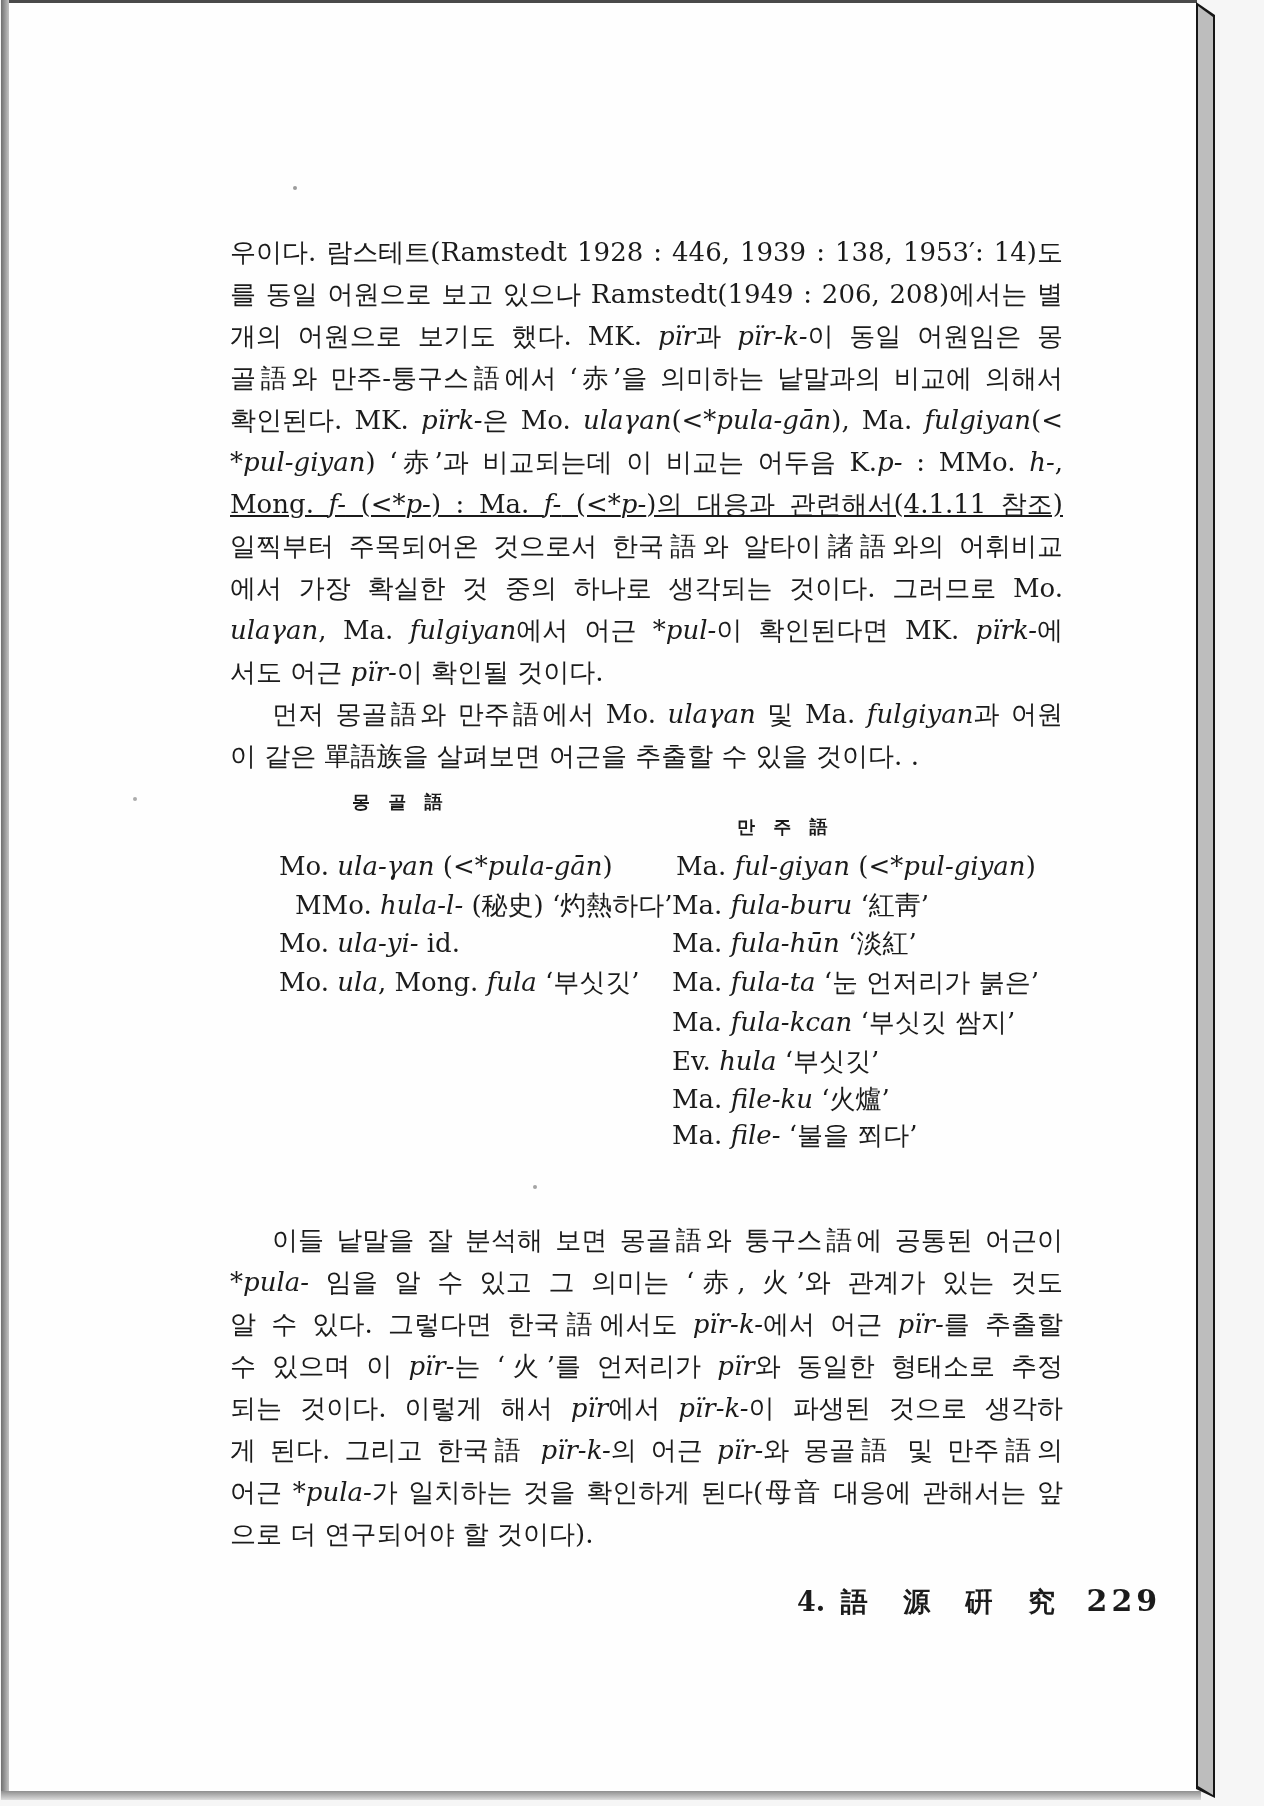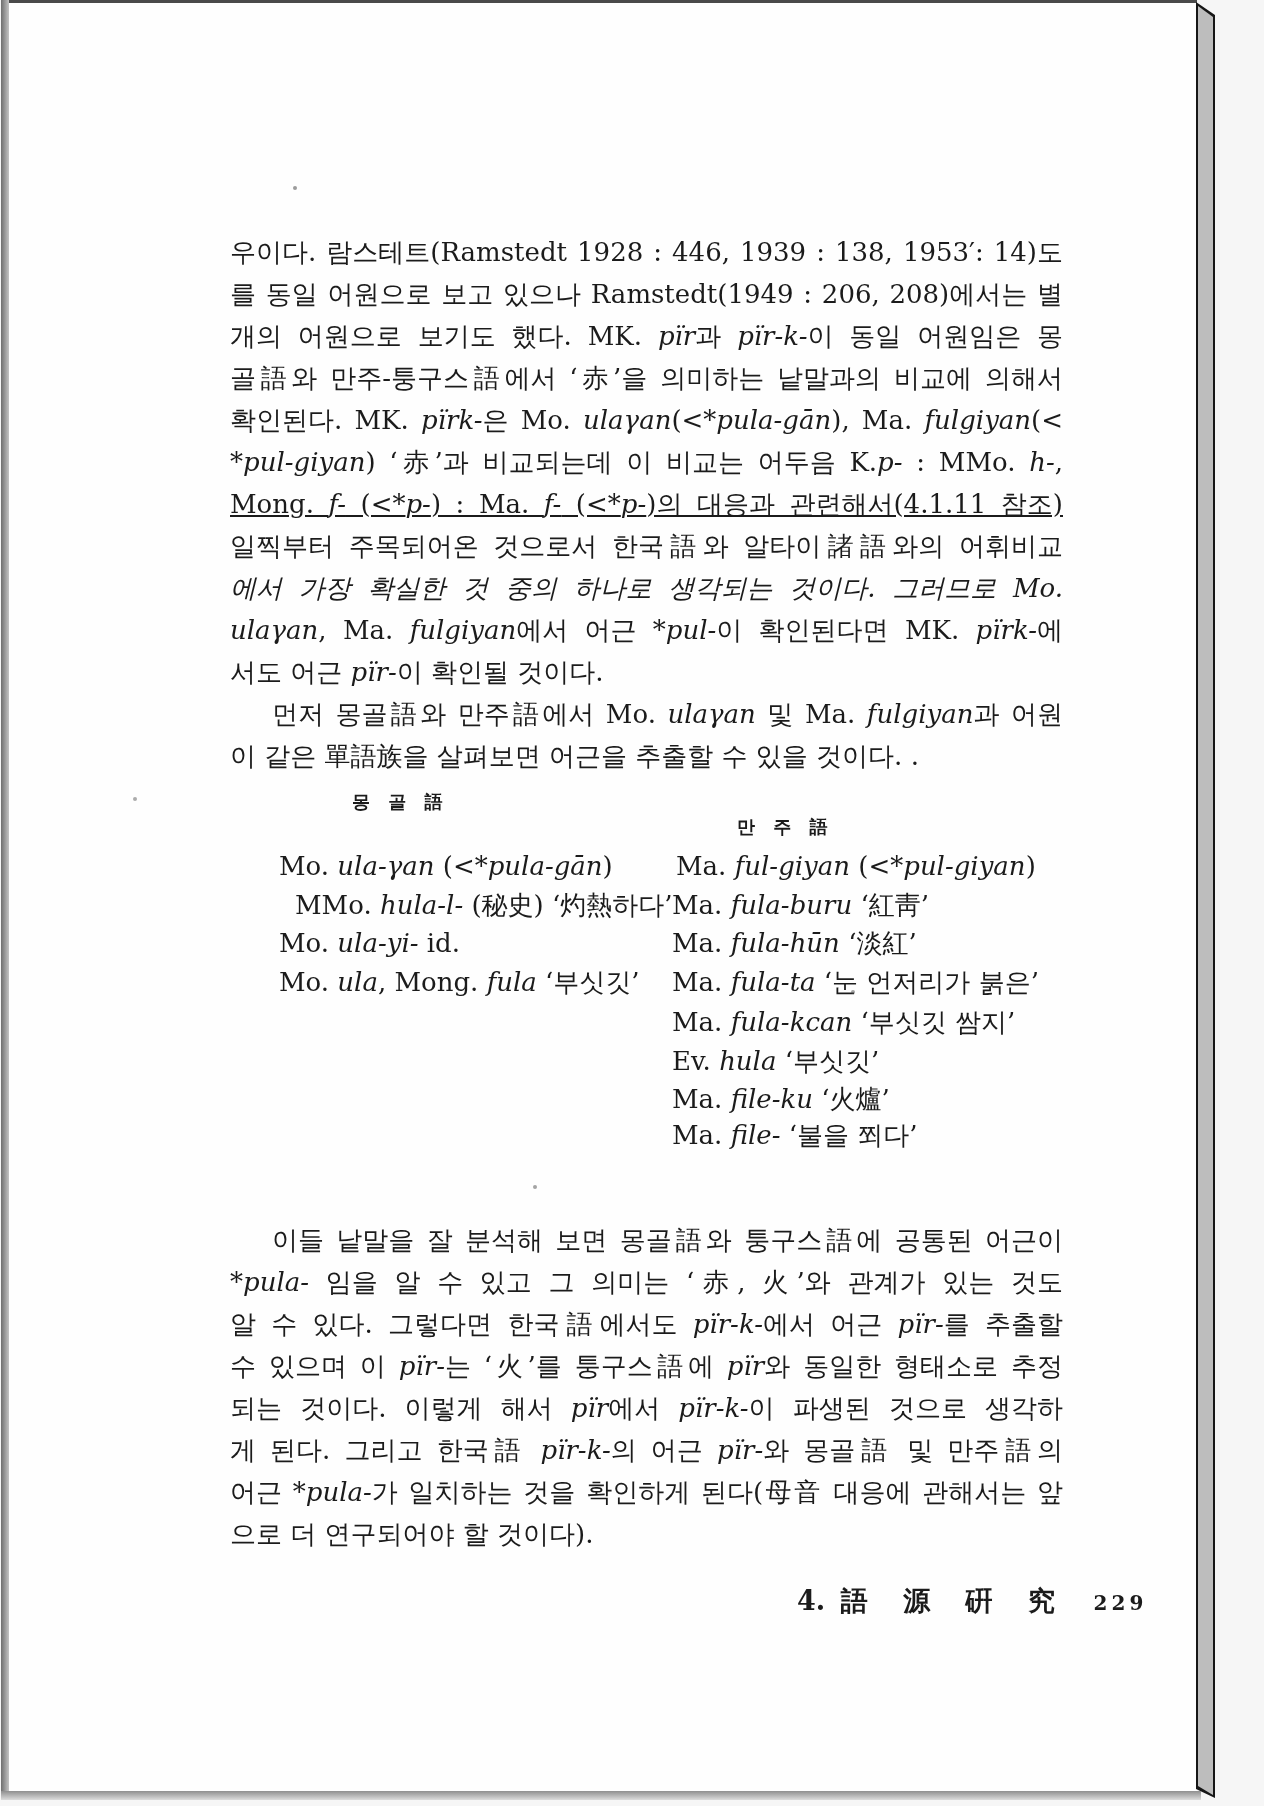--- a/index.html
+++ b/index.html
@@ -49,21 +49,21 @@
   .tbl-hdr{
     position:absolute;top:782px;height:40px;line-height:40px;
     font-size:18px;letter-spacing:6px;white-space:nowrap;font-weight:bold;
   }
   .footer{
     position:absolute;left:797px;top:1583px;height:36px;line-height:36px;
     white-space:nowrap;font-weight:bold;
   }
   .footer .sec{font-size:27px;}
   .footer .ttl{font-size:27px;letter-spacing:13px;margin-left:10px;}
-  .footer .pg{font-size:20px;letter-spacing:4px;margin-left:20px;}
+  .footer .pg{font-size:30px;letter-spacing:4px;margin-left:13px;}
   
   .speck{position:absolute;background:#4a4a4a;border-radius:50%;}
 </style>
 </head>
 <body>
 
 <div class="stage">
 
   <div class="edge-left"></div>
   <div class="paper"></div>
@@ -74,21 +74,21 @@
 
   <div id="para1">
       <div class="line j" style="top: 231px;"><span>우이다.  람스테트(Ramstedt 1928 : 446, 1939 : 138,  1953′: 14)도 양자</span></div>
       <div class="line j" style="top: 273px;"><span>를 동일 어원으로 보고 있으나 Ramstedt(1949 : 206, 208)에서는 별</span></div>
       <div class="line j" style="top: 315px;"><span>개의 어원으로 보기도 했다. MK. </span><span class="it">pïr</span><span>과 </span><span class="it">pïr-k-</span><span>이 동일 어원임은 몽</span></div>
       <div class="line j" style="top: 357px;"><span>골語와 만주-퉁구스語에서 ‘赤’을 의미하는 낱말과의 비교에 의해서</span></div>
       <div class="line j" style="top: 399px;"><span>확인된다. MK. </span><span class="it">pïrk-</span><span>은 Mo. </span><span class="it">ulaγan</span><span>(&lt;*</span><span class="it">pula-gān</span><span>), Ma. </span><span class="it">fulgiyan</span><span>(&lt;</span></div>
       <div class="line j" style="top: 441px;"><span>*</span><span class="it">pul-giyan</span><span>) ‘赤’과 비교되는데 이 비교는 어두음 K.</span><span class="it">p-</span><span> : MMo. </span><span class="it">h-</span><span>,</span></div>
       <div class="line j" style="top: 483px; text-decoration: underline;"><span>Mong. </span><span class="it">f-</span><span> (&lt;*</span><span class="it">p-</span><span>) : Ma. </span><span class="it">f-</span><span> (&lt;*</span><span class="it">p-</span><span>)의 대응과 관련해서(4.1.11 참조)</span></div>
       <div class="line j" style="top: 525px;"><span>일찍부터 주목되어온 것으로서 한국語와 알타이諸語와의  어휘비교</span></div>
-      <div class="line j" style="top: 567px; font-style: italic;"><span>에서 가장 확실한 것 중의 하나로 생각되는 것이다.  그러므로 Mo.</span></div>
+      <div class="line j" style="top: 567px;"><span>에서 가장 확실한 것 중의 하나로 생각되는 것이다.  그러므로 Mo.</span></div>
       <div class="line j" style="top: 609px;"><span class="it">ulaγan</span><span>, Ma. </span><span class="it">fulgiyan</span><span>에서 어근 *</span><span class="it">pul-</span><span>이  확인된다면 MK. </span><span class="it">pïrk-</span><span>에</span></div>
       <div class="line" style="top: 651px;"><span>서도 어근 </span><span class="it">pïr-</span><span>이  확인될 것이다.</span></div>
     </div>
   <div id="para2">
       <div class="line j" style="top: 693px; padding-left: 42px;"><span>먼저 몽골語와 만주語에서  Mo. </span><span class="it">ulaγan</span><span> 및 Ma. </span><span class="it">fulgiyan</span><span>과 어원</span></div>
       <div class="line" style="top: 735px;"><span>이 같은 單語族을 살펴보면 어근을 추출할 수 있을 것이다. .</span></div>
     </div>
 
   <div>
     <div class="tbl-hdr" style="left:352px;">몽 골 語</div>
@@ -106,21 +106,21 @@
         <div class="cell" style="left: 672px; top: 1041px;"><span>Ev. </span><span class="it">hula</span><span> ‘부싯깃’</span></div>
         <div class="cell" style="left: 672px; top: 1079px;"><span>Ma. </span><span class="it">file-ku</span><span> ‘火爐’</span></div>
         <div class="cell" style="left: 672px; top: 1115px;"><span>Ma. </span><span class="it">file-</span><span> ‘불을 쬐다’</span></div>
       </div>
   </div>
 
   <div id="para3">
       <div class="line j" style="top: 1219px; padding-left: 42px;"><span>이들 낱말을 잘 분석해 보면 몽골語와 퉁구스語에 공통된 어근이</span></div>
       <div class="line j" style="top: 1261px;"><span>*</span><span class="it">pula-</span><span> 임을 알 수 있고 그 의미는 ‘赤, 火’와  관계가 있는 것도</span></div>
       <div class="line j" style="top: 1303px;"><span>알 수 있다. 그렇다면 한국語에서도 </span><span class="it">pïr-k-</span><span>에서 어근 </span><span class="it">pïr-</span><span>를 추출할</span></div>
-      <div class="line j" style="top: 1345px;"><span>수 있으며 이 </span><span class="it">pïr-</span><span>는 ‘火’를 퉁구스語에 </span><span class="it">pïr</span><span>와 동일한 형태소로 추정</span></div>
+      <div class="line j" style="top: 1345px;"><span>수 있으며 이 </span><span class="it">pïr-</span><span>는 ‘火’를 언저리가 </span><span class="it">pïr</span><span>와 동일한 형태소로 추정</span></div>
       <div class="line j" style="top: 1387px;"><span>되는 것이다. 이렇게 해서 </span><span class="it">pïr</span><span>에서 </span><span class="it">pïr-k-</span><span>이 파생된 것으로 생각하</span></div>
       <div class="line j" style="top: 1429px;"><span>게 된다. 그리고 한국語 </span><span class="it">pïr-k-</span><span>의  어근 </span><span class="it">pïr-</span><span>와  몽골語 및 만주語의</span></div>
       <div class="line j" style="top: 1471px;"><span>어근 *</span><span class="it">pula-</span><span>가 일치하는 것을 확인하게 된다(母音 대응에 관해서는 앞</span></div>
       <div class="line" style="top: 1513px;"><span>으로 더 연구되어야 할 것이다).</span></div>
     </div>
 
   <div class="footer">
     <span class="sec">4.</span>
     <span class="ttl">語 源 硏 究</span>
     <span class="pg">229</span>

